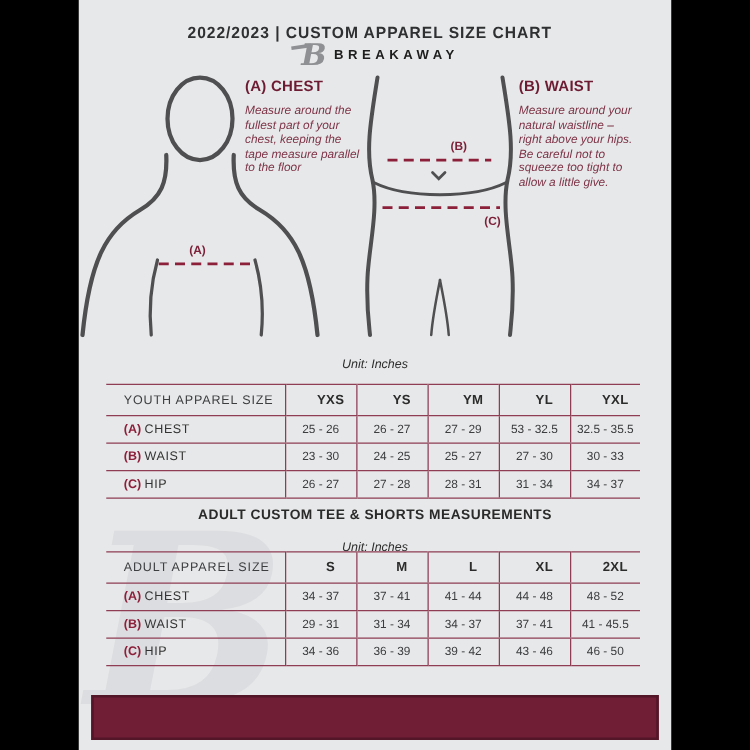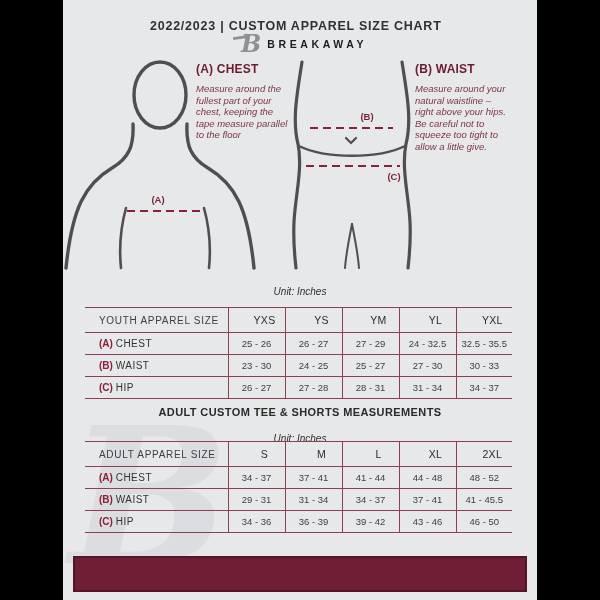--- a/index.html
+++ b/index.html
@@ -34,21 +34,21 @@
 
   
   table.size-table{position:absolute;left:22px;width:427px;border-collapse:collapse;table-layout:fixed;
     border-top:1.5px solid #8e3d54;z-index:2;background:transparent;}
   .table-youth{top:307px;}
   .table-adult{top:441px;}
   .size-table th,.size-table td{border-bottom:1.5px solid #8e3d54;padding:0;height:21px;vertical-align:middle;}
   .size-table th{height:24px;}
   .cell-size{border-left:1.4px solid #8e3d54;text-align:center;}
   th.cell-label{font-weight:normal;font-size:10px;color:#3c3e40;letter-spacing:0.7px;text-align:left;padding-left:14px;}
-  th.cell-size{font-size:10.5px;color:#2c2c2c;font-weight:normal;letter-spacing:0.3px;padding-left:16px;}
+  th.cell-size{font-size:10.5px;color:#2c2c2c;font-weight:bold;letter-spacing:0.3px;padding-left:16px;}
   td.cell-size{font-size:9.5px;color:#3c3e40;margin-top:20px;}
   td.cell-label{text-align:left;padding-left:14px;font-size:10px;color:#333;}
   .row-prefix{color:#8c1f3a;font-weight:bold;}
   .row-name{color:#333;letter-spacing:0.5px;}
 
   
   .footer-bar{position:absolute;left:10px;top:556px;width:454px;height:36px;background:#701d36;
     border:2px solid #521628;box-sizing:border-box;z-index:2;}
 
   
@@ -139,21 +139,21 @@
         <th class="cell-size">YS</th>
         <th class="cell-size">YM</th>
         <th class="cell-size">YL</th>
         <th class="cell-size">YXL</th>
       </tr>
       <tr>
         <td class="cell-label"><span class="row-prefix">(A)</span> <span class="row-name">CHEST</span></td>
         <td class="cell-size">25 - 26</td>
         <td class="cell-size">26 - 27</td>
         <td class="cell-size">27 - 29</td>
-        <td class="cell-size">24 - 32.5</td>
+        <td class="cell-size">53 - 32.5</td>
         <td class="cell-size">32.5 - 35.5</td>
       </tr>
       <tr>
         <td class="cell-label"><span class="row-prefix">(B)</span> <span class="row-name">WAIST</span></td>
         <td class="cell-size">23 - 30</td>
         <td class="cell-size">24 - 25</td>
         <td class="cell-size">25 - 27</td>
         <td class="cell-size">27 - 30</td>
         <td class="cell-size">30 - 33</td>
       </tr>

